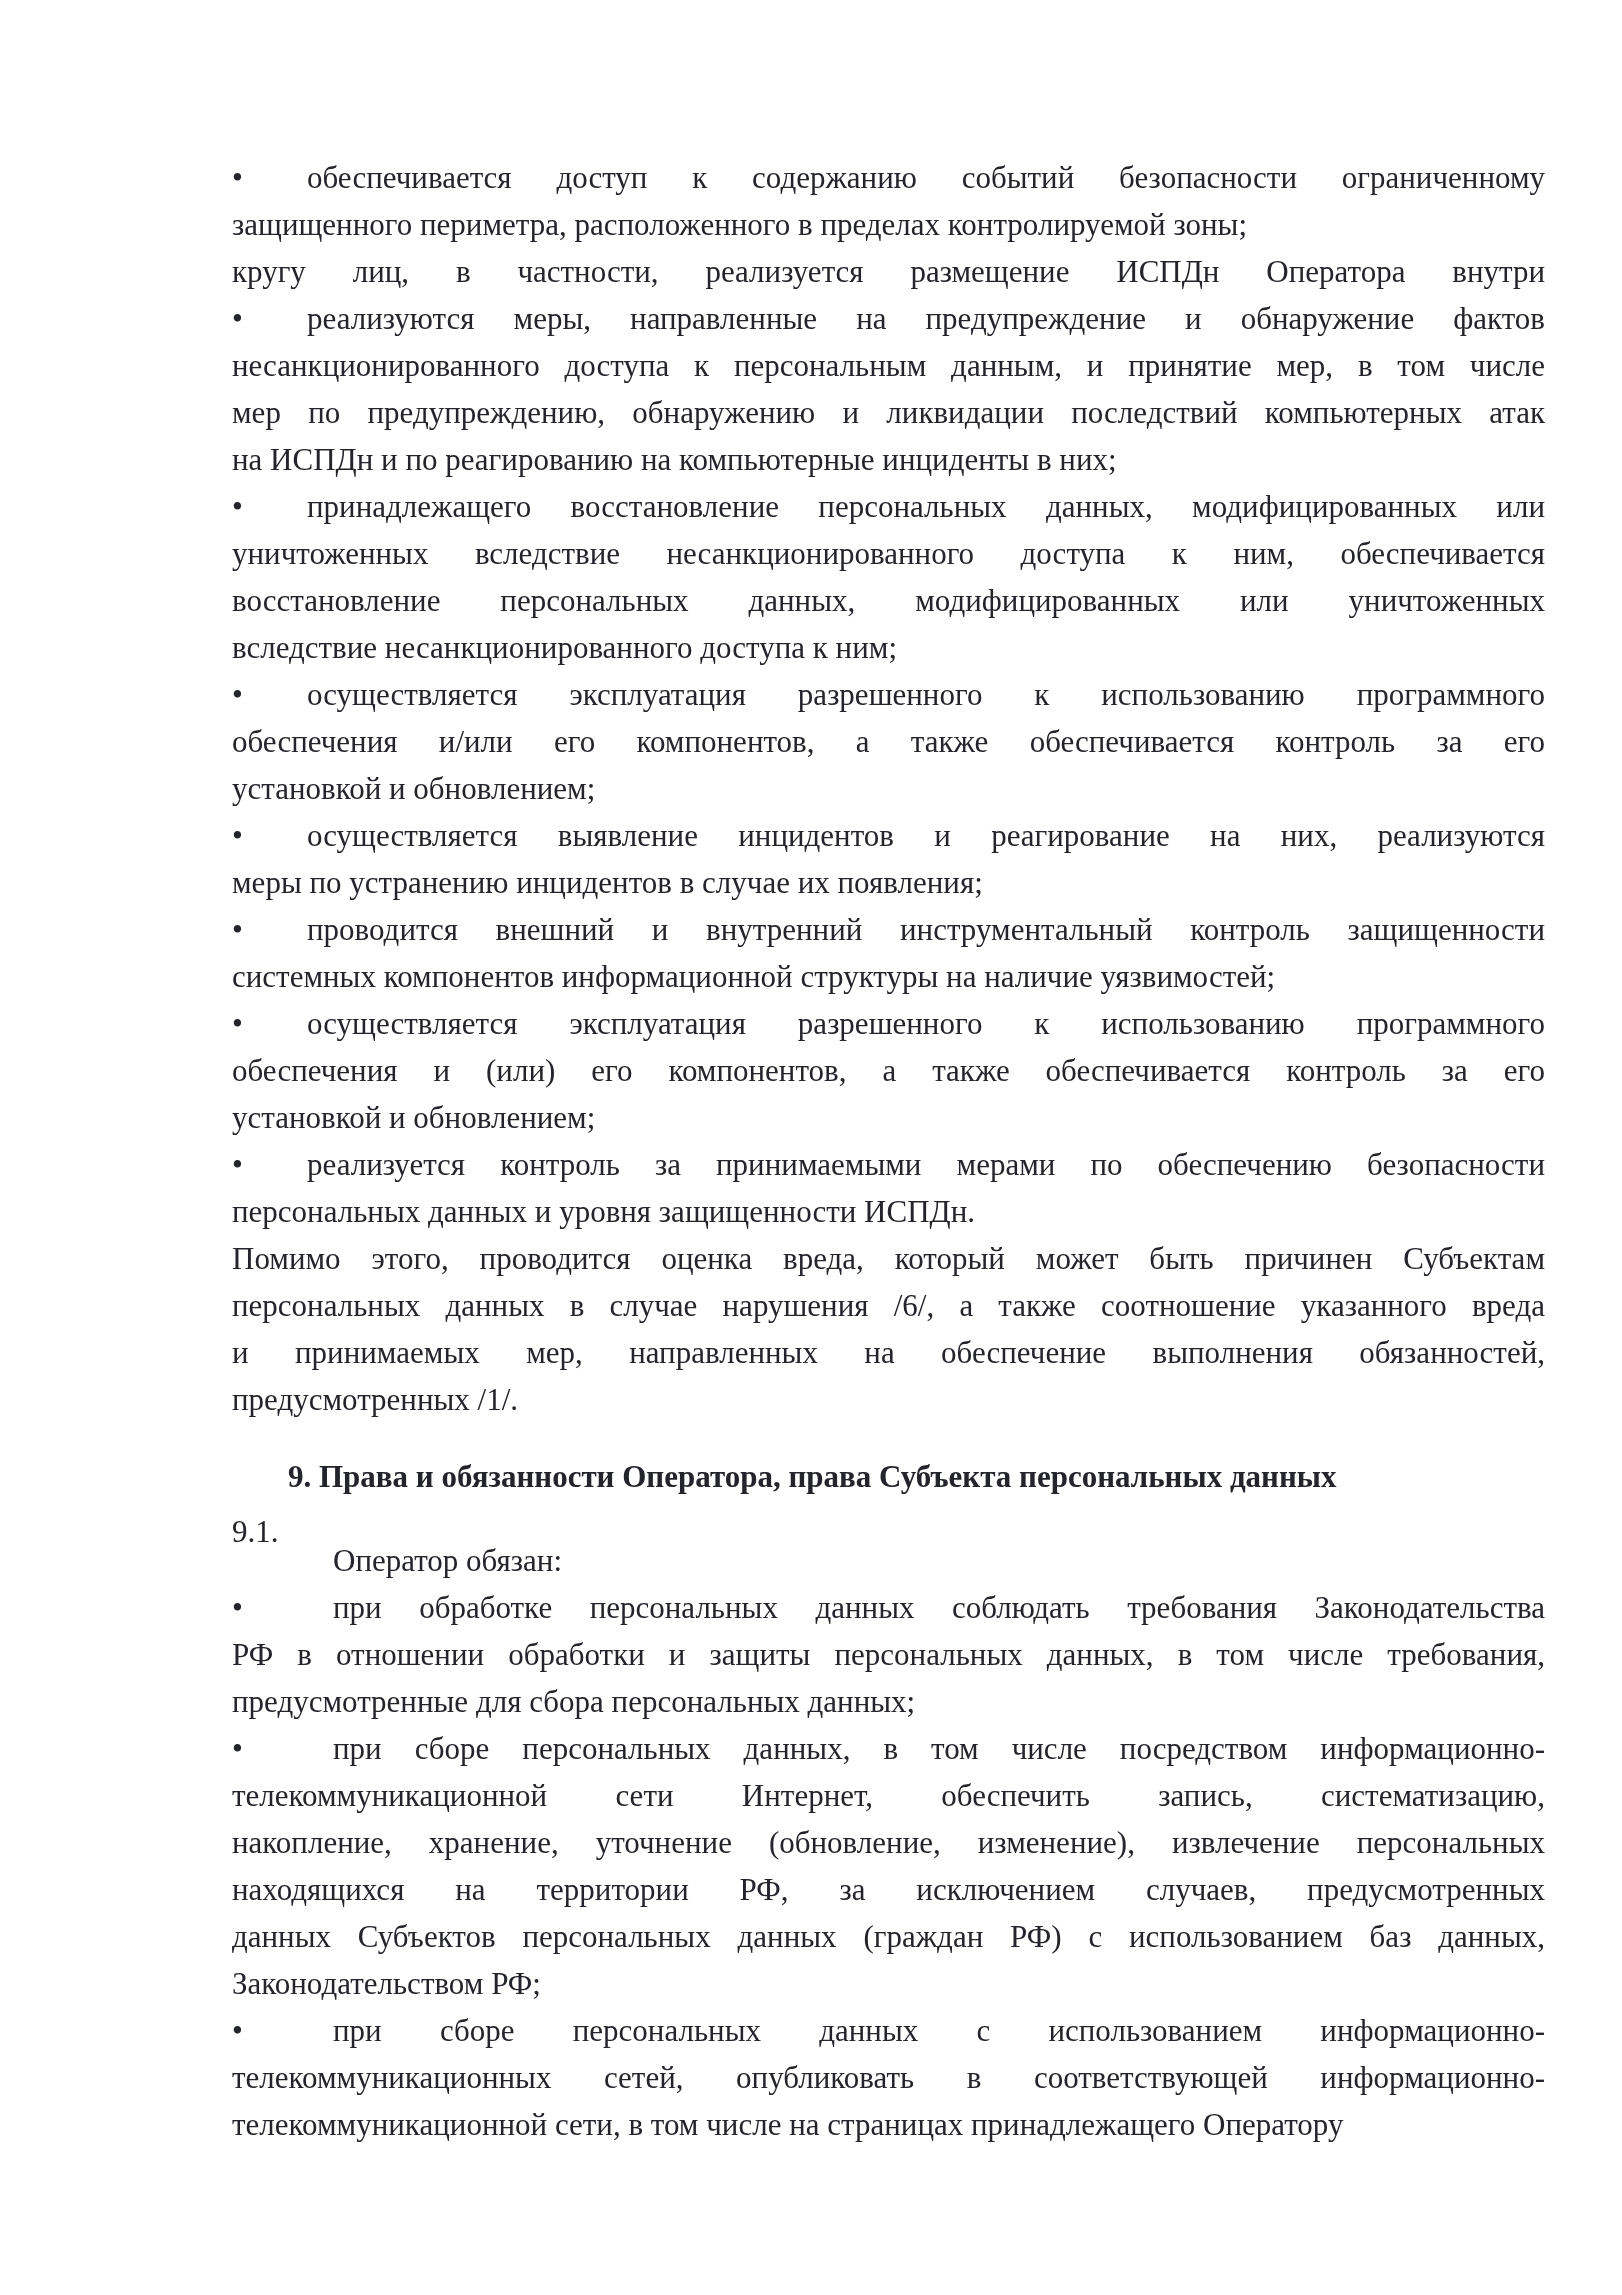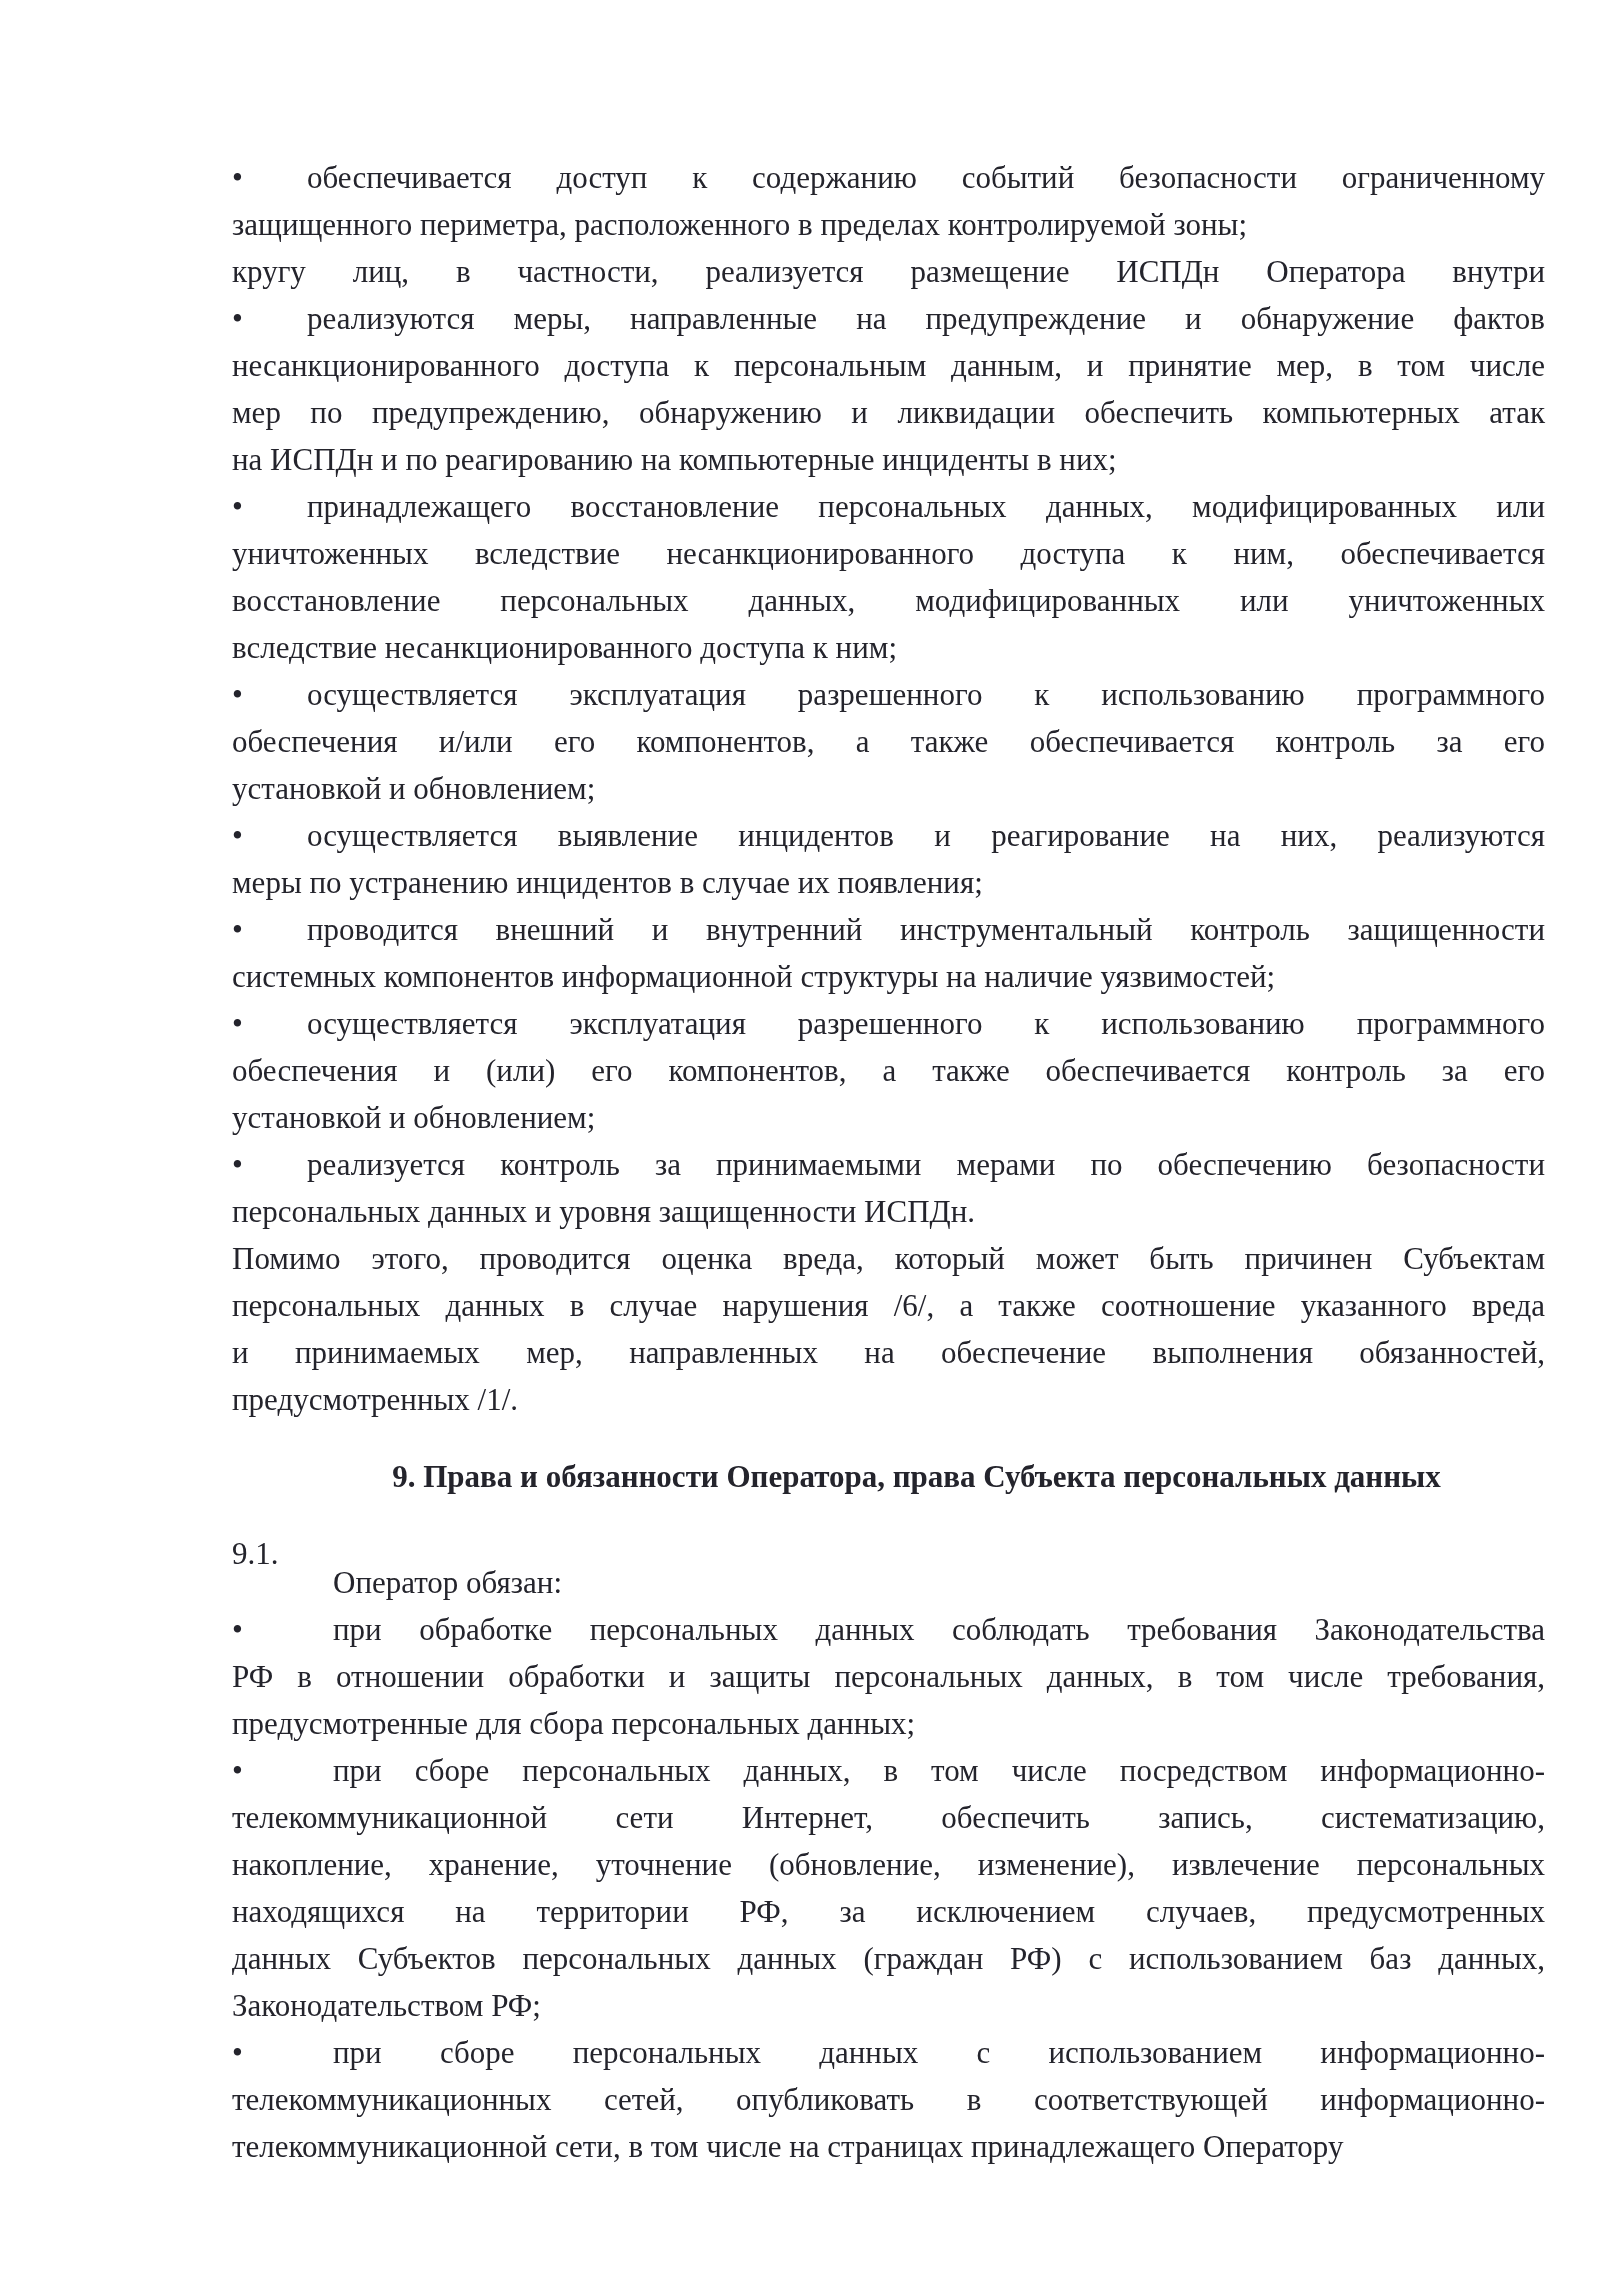--- a/index.html
+++ b/index.html
@@ -31,43 +31,42 @@
   .cell.wide { width: 101px; }
   .cell.num  { width: 101px; }
   .btext { flex: 1 1 auto; min-width: 0; }
   .btext.just {
     text-align: justify;
     text-align-last: justify;
   }
   .heading {
     font-weight: bold;
     margin-top: 30px;
-    margin-bottom: 30px;
+    margin-bottom: 8px;
     text-indent: 56px;
-    text-align: center;
   }
   .ntext { flex: 1 1 auto; margin-top: 29px; }
 </style>
 </head>
 <body>
 
 <div class="page">
   <div>
       <div class="line flexline">
         <span class="cell norm">•</span>
         <span class="btext just">обеспечивается доступ к содержанию событий безопасности ограниченному</span>
       </div>
       <div class="line">защищенного периметра, расположенного в пределах контролируемой зоны;</div>
       <div class="line just">кругу лиц, в частности, реализуется размещение ИСПДн Оператора внутри</div>
       <div class="line flexline">
         <span class="cell norm">•</span>
         <span class="btext just">реализуются меры, направленные на предупреждение и обнаружение фактов</span>
       </div>
       <div class="line just">несанкционированного доступа к персональным данным, и принятие мер, в том числе</div>
-      <div class="line just">мер по предупреждению, обнаружению и ликвидации обеспечить компьютерных атак</div>
+      <div class="line just">мер по предупреждению, обнаружению и ликвидации последствий компьютерных атак</div>
       <div class="line">на ИСПДн и по реагированию на компьютерные инциденты в них;</div>
       <div class="line flexline">
         <span class="cell norm">•</span>
         <span class="btext just">принадлежащего восстановление персональных данных, модифицированных или</span>
       </div>
       <div class="line just">уничтоженных вследствие несанкционированного доступа к ним, обеспечивается</div>
       <div class="line just">восстановление персональных данных, модифицированных или уничтоженных</div>
       <div class="line">вследствие несанкционированного доступа к ним;</div>
       <div class="line flexline">
         <span class="cell norm">•</span>

